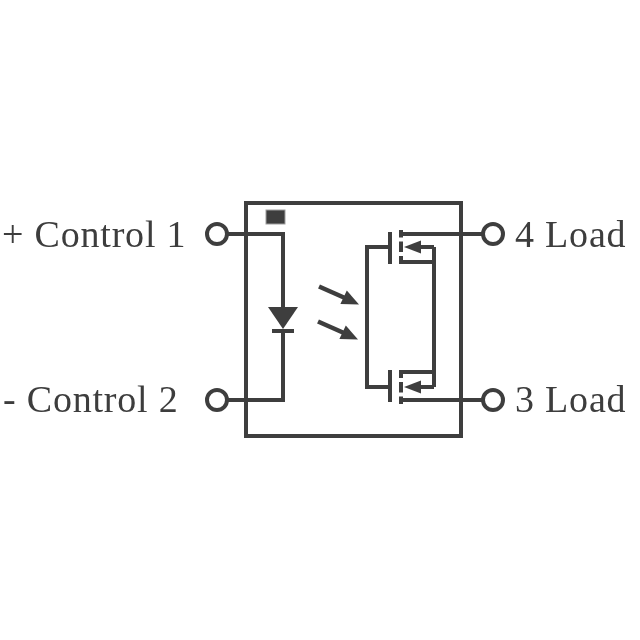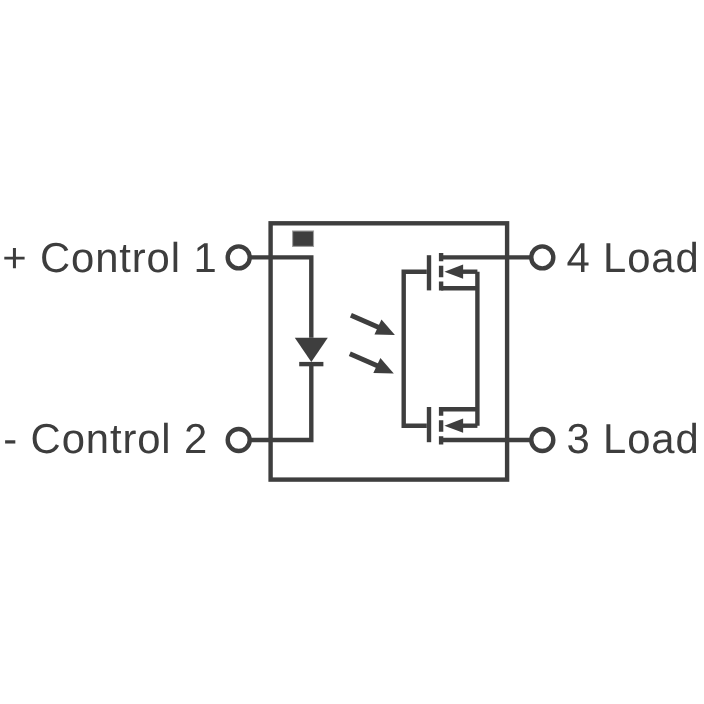--- a/index.html
+++ b/index.html
@@ -6,21 +6,21 @@
     margin: 0;
     padding: 0;
     width: 640px;
     height: 640px;
     background: #ffffff;
   }
   .stage {
     position: relative;
     width: 640px;
     height: 640px;
-    font-family: Liberation Sans, sans-serif;
+    font-family: Liberation Serif, serif;
   }
   svg { display: block; }
   .ln {
     fill: none;
     stroke: var(--stroke, #3e3e3e);
     stroke-width: 4;
     stroke-linecap: butt;
     stroke-linejoin: miter;
   }
   .fill {

